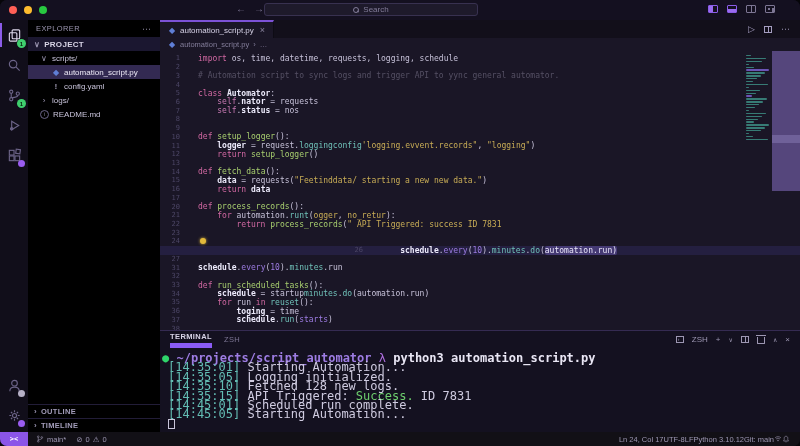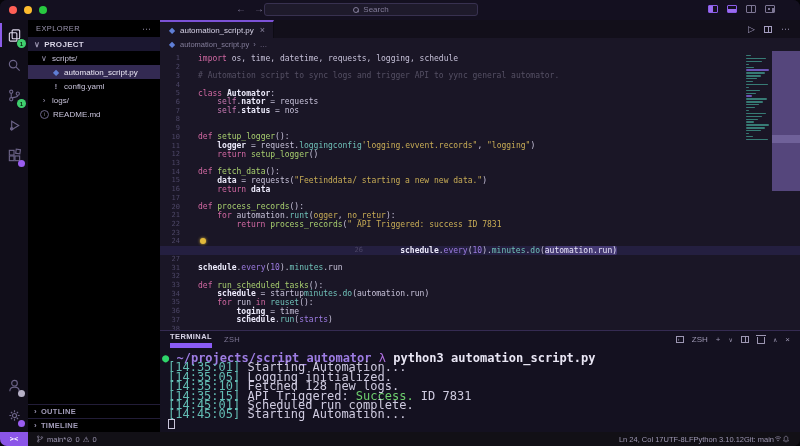--- a/index.html
+++ b/index.html
@@ -96,21 +96,21 @@
   .term-body .trow:first-child{padding-left:2px;}
   .tk-tm{color:#63bdb4}.tk-tt{color:#cfcbe0}.tk-ok{color:#6ecf6e}
   .tk-dot{color:#2fd46a}.tk-path{color:#9d7ce2;font-weight:bold}.tk-lam{color:#b06ee0}
   .tk-cmd{color:#e9e6f4;font-weight:bold}
   .tk-cur{display:inline-block;width:5px;height:8px;border:1px solid #c9c5da;vertical-align:-1px;}
   
   .statusbar{position:absolute;left:0;top:432px;width:800px;height:14px;background:#121016;
     display:flex;align-items:center;font-size:7.5px;color:#9d97b2;}
   .remote{width:28px;height:14px;background:#8b55e8;color:#fff;display:flex;align-items:center;justify-content:center;
     font-size:7px;font-weight:bold;font-family:"DejaVu Sans Mono",monospace;}
-  .sleft{display:flex;align-items:center;padding-left:8px;}
+  .sleft{display:flex;align-items:center;gap:10px;padding-left:8px;}
   .sgroup{display:flex;align-items:center;gap:3px;}
   .sright{margin-left:auto;display:flex;align-items:center;padding-right:10px;}
   .sitem{white-space:nowrap;}
   .sb-svg{width:8px;height:8px;stroke:#9d97b2;fill:none;stroke-width:1.2;}
 </style>
 </head>
 <body>
 
 <div class="window">
 

